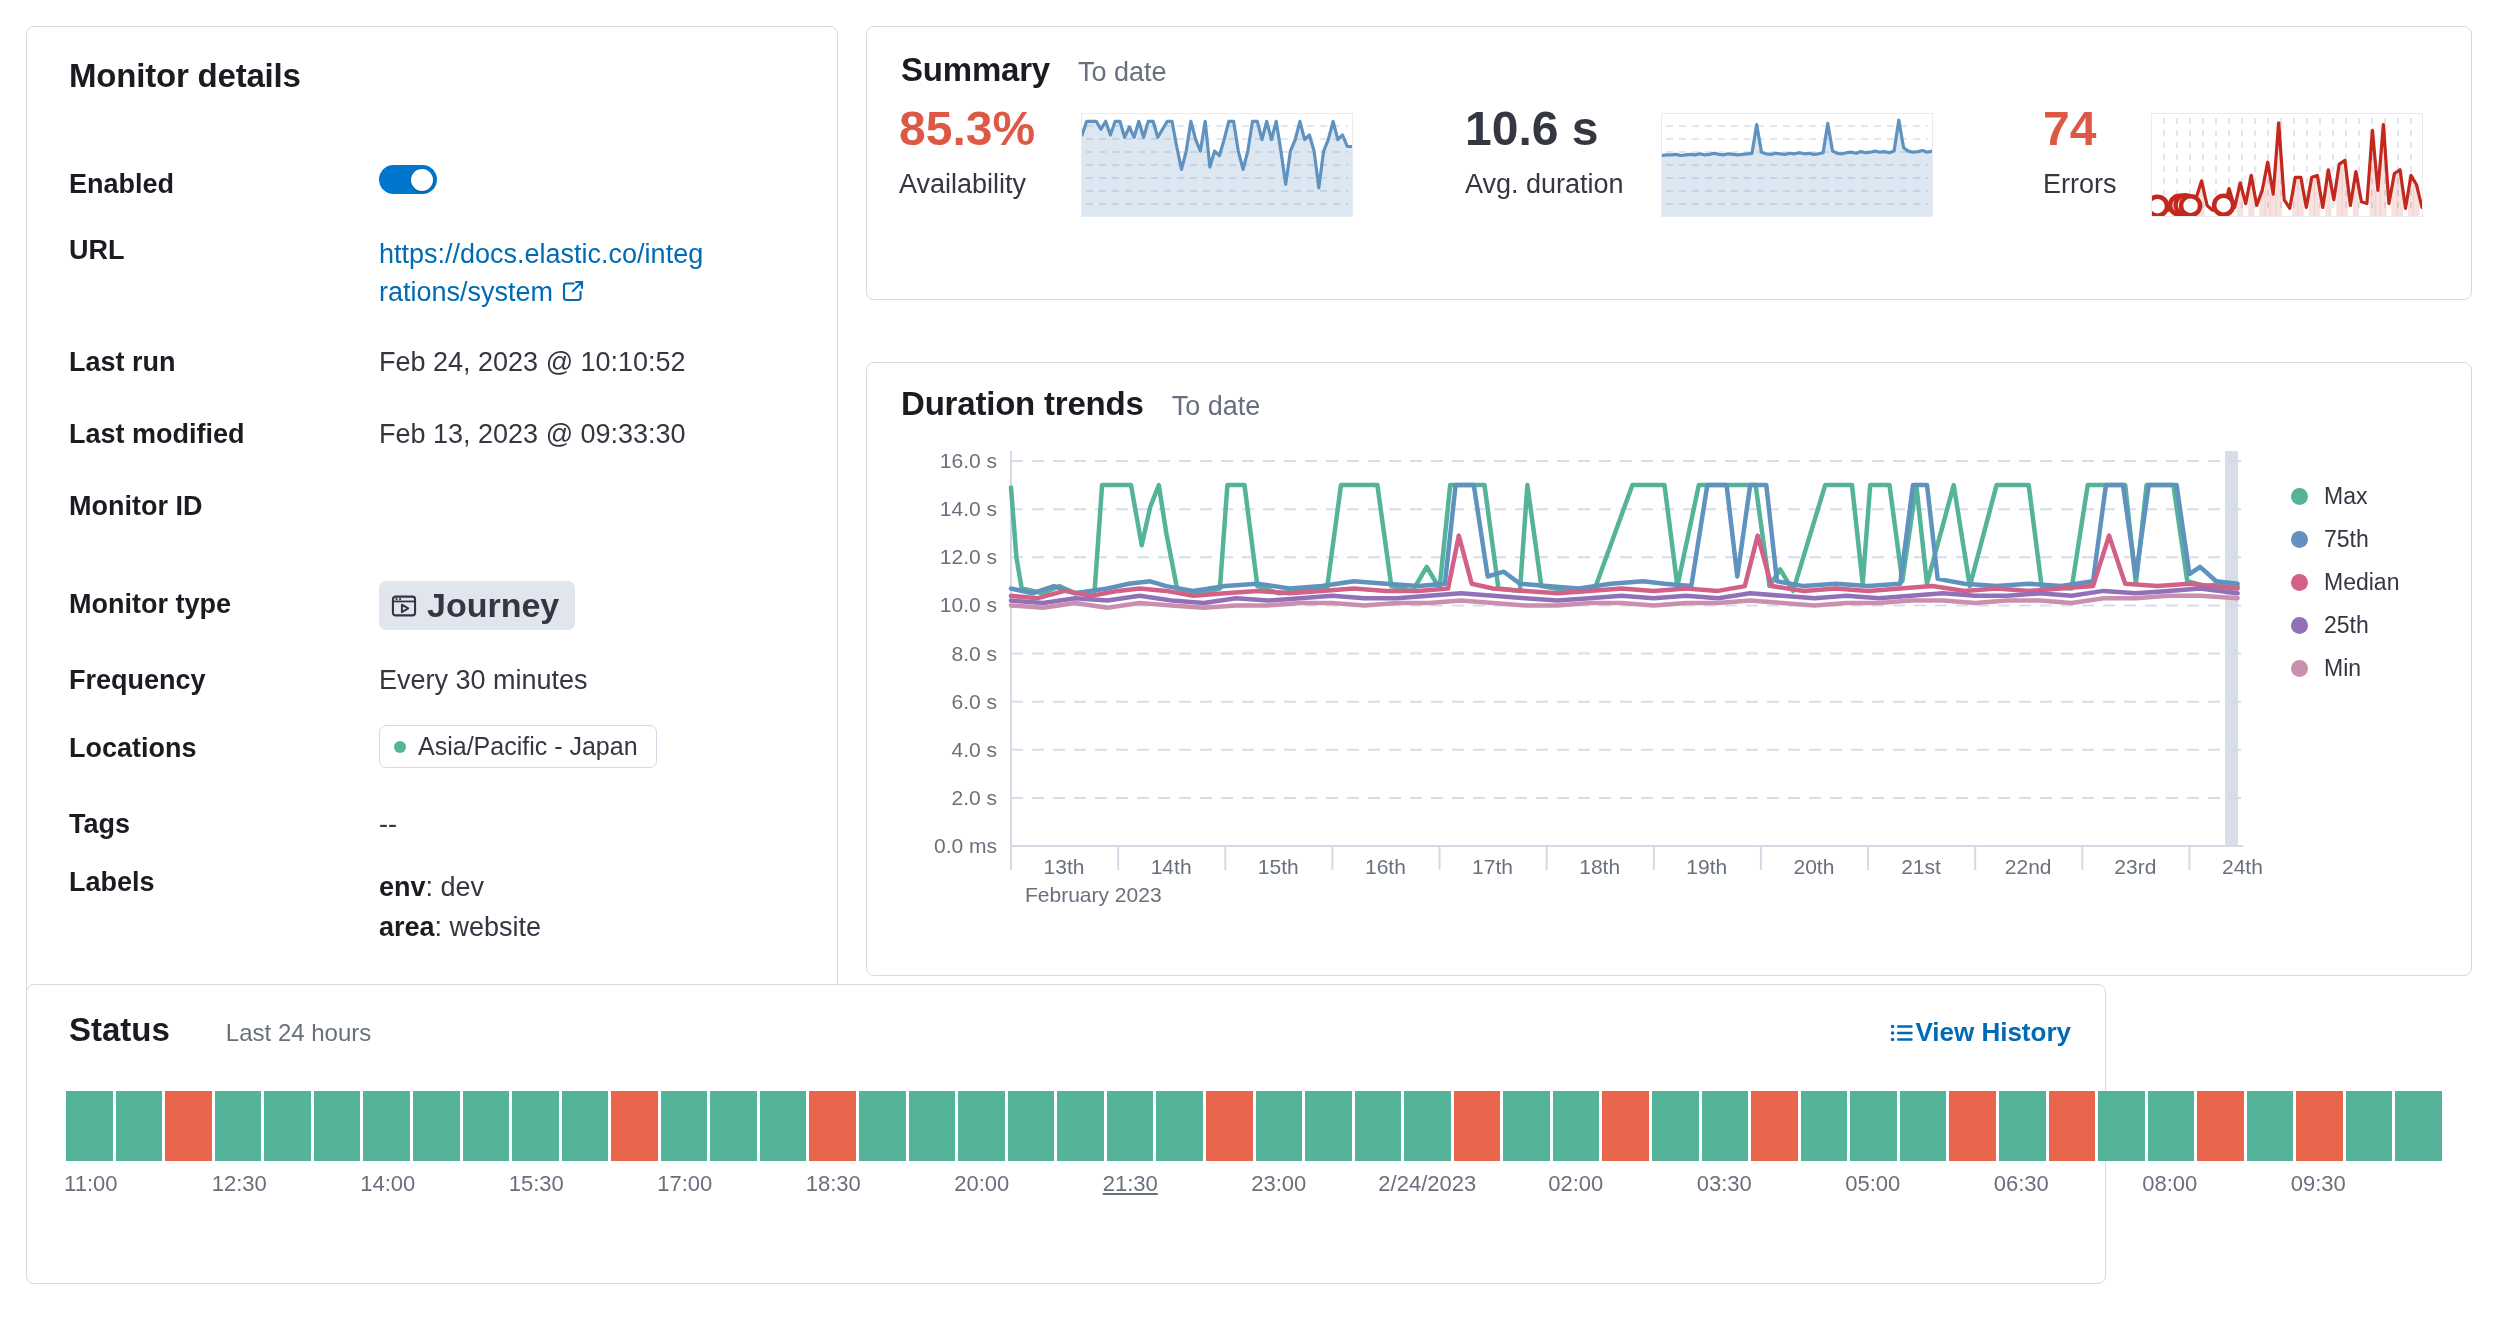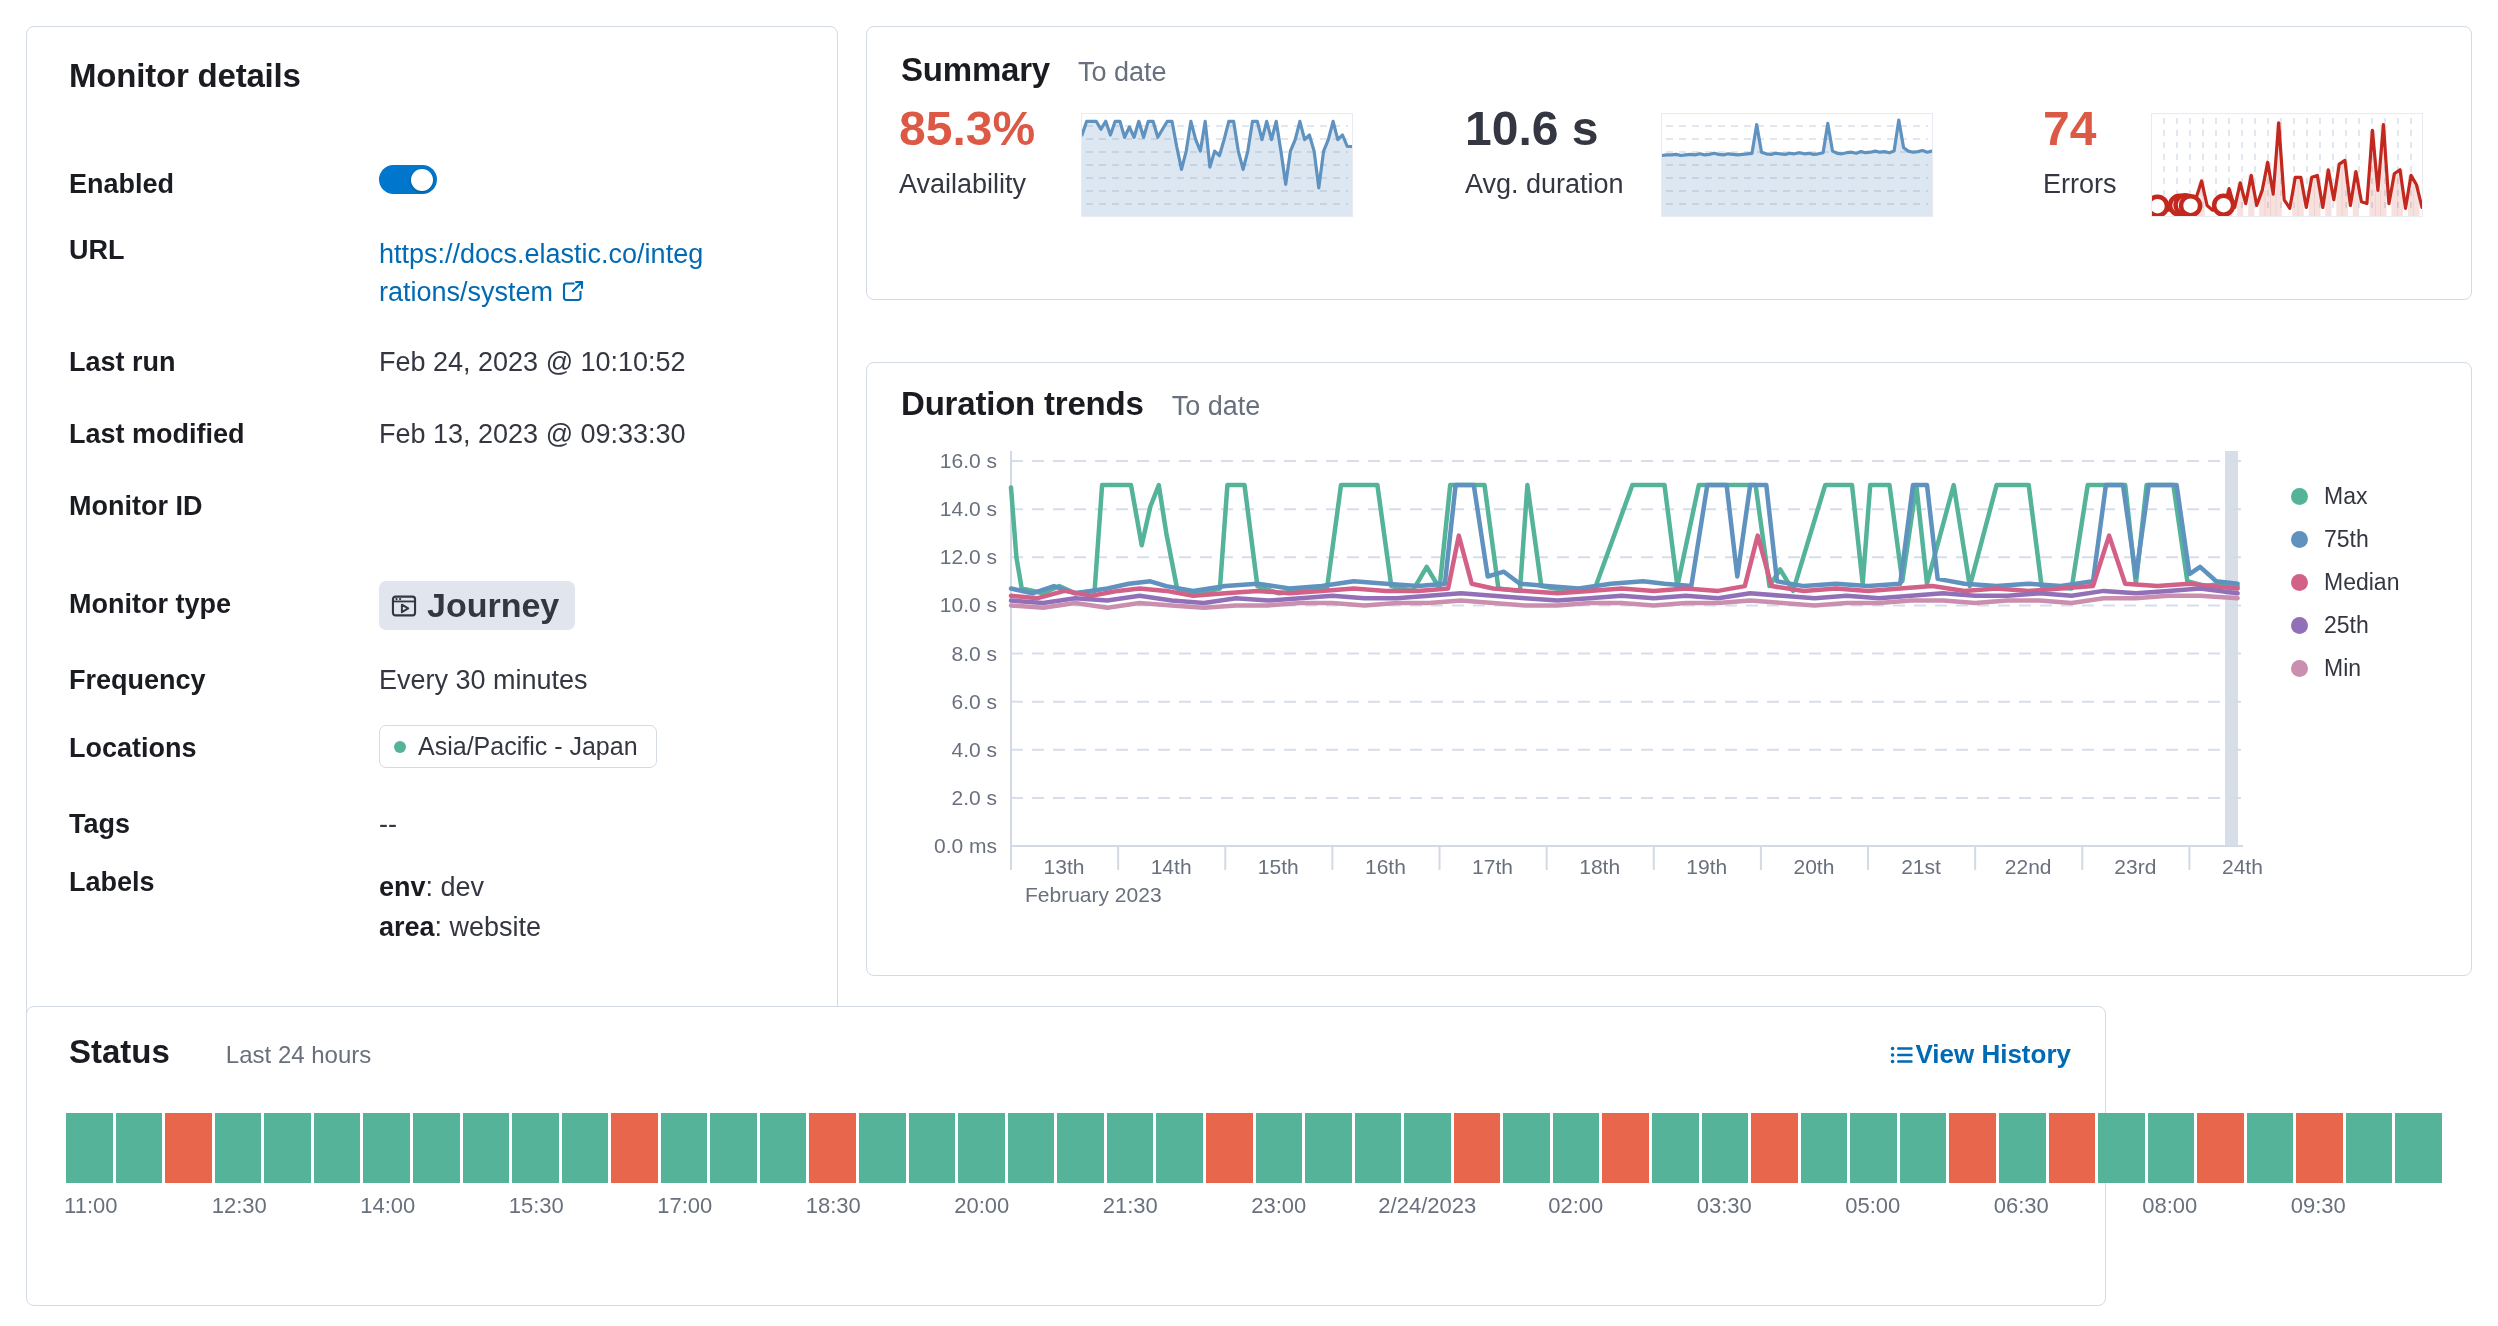--- a/index.html
+++ b/index.html
@@ -37,21 +37,21 @@
 
   
   .panel-trends { left:866px; top:362px; width:1606px; height:614px; }
   .trend-svg { position:absolute; left:0; top:70px; }
   .trend-legend { position:absolute; left:1424px; top:112px; }
   .legend-row { display:flex; align-items:center; gap:16px; height:43px; cursor:pointer; }
   .legend-dot { width:17px; height:17px; border-radius:50%; flex:0 0 auto; }
   .legend-text { font-size:23px; color:#343741; }
 
   
-  .panel-status { left:26px; top:1006px; width:2080px; height:300px; }
+  .panel-status { left:26px; top:984px; width:2080px; height:300px; }
   .status-head { position:absolute; left:42px; top:26px; display:flex; align-items:baseline; gap:56px; }
   .status-title { font-size:33px; font-weight:700; color:#1a1c21; }
   .status-sub { font-size:24px; color:#69707d; }
   .view-history { position:absolute; right:34px; top:32px; display:flex; align-items:center; gap:0; color:#006bb4; font-size:26px; font-weight:700; cursor:pointer; }
   .status-bar { position:absolute; left:39px; top:106px; width:2376px; height:70px; display:flex; gap:3px; }
   .status-block { flex:1 1 0; cursor:pointer; }
   .status-block.complete { background:#54b399; }
   .status-block.failed { background:#e7664c; }
   .status-ticks { position:absolute; left:0; top:186px; width:100%; height:30px; }
   .status-tick { position:absolute; transform:translateX(-50%); font-size:22px; color:#69707d; white-space:nowrap; }
@@ -392,21 +392,21 @@
         <div class="status-block complete"></div>
       </div>
     <div class="status-ticks" id="status-ticks">
         <span class="status-tick" style="left: 63.75px;">11:00</span>
         <span class="status-tick" style="left: 212.25px;">12:30</span>
         <span class="status-tick" style="left: 360.75px;">14:00</span>
         <span class="status-tick" style="left: 509.25px;">15:30</span>
         <span class="status-tick" style="left: 657.75px;">17:00</span>
         <span class="status-tick" style="left: 806.25px;">18:30</span>
         <span class="status-tick" style="left: 954.75px;">20:00</span>
-        <span class="status-tick" style="left: 1103.25px;">21:30</span>
+        <span class="status-tick" style="left: 1103.25px; text-decoration: underline;">21:30</span>
         <span class="status-tick" style="left: 1251.75px;">23:00</span>
         <span class="status-tick" style="left: 1400.25px;">2/24/2023</span>
         <span class="status-tick" style="left: 1548.75px;">02:00</span>
         <span class="status-tick" style="left: 1697.25px;">03:30</span>
         <span class="status-tick" style="left: 1845.75px;">05:00</span>
         <span class="status-tick" style="left: 1994.25px;">06:30</span>
         <span class="status-tick" style="left: 2142.75px;">08:00</span>
         <span class="status-tick" style="left: 2291.25px;">09:30</span>
       </div>
   </section>

